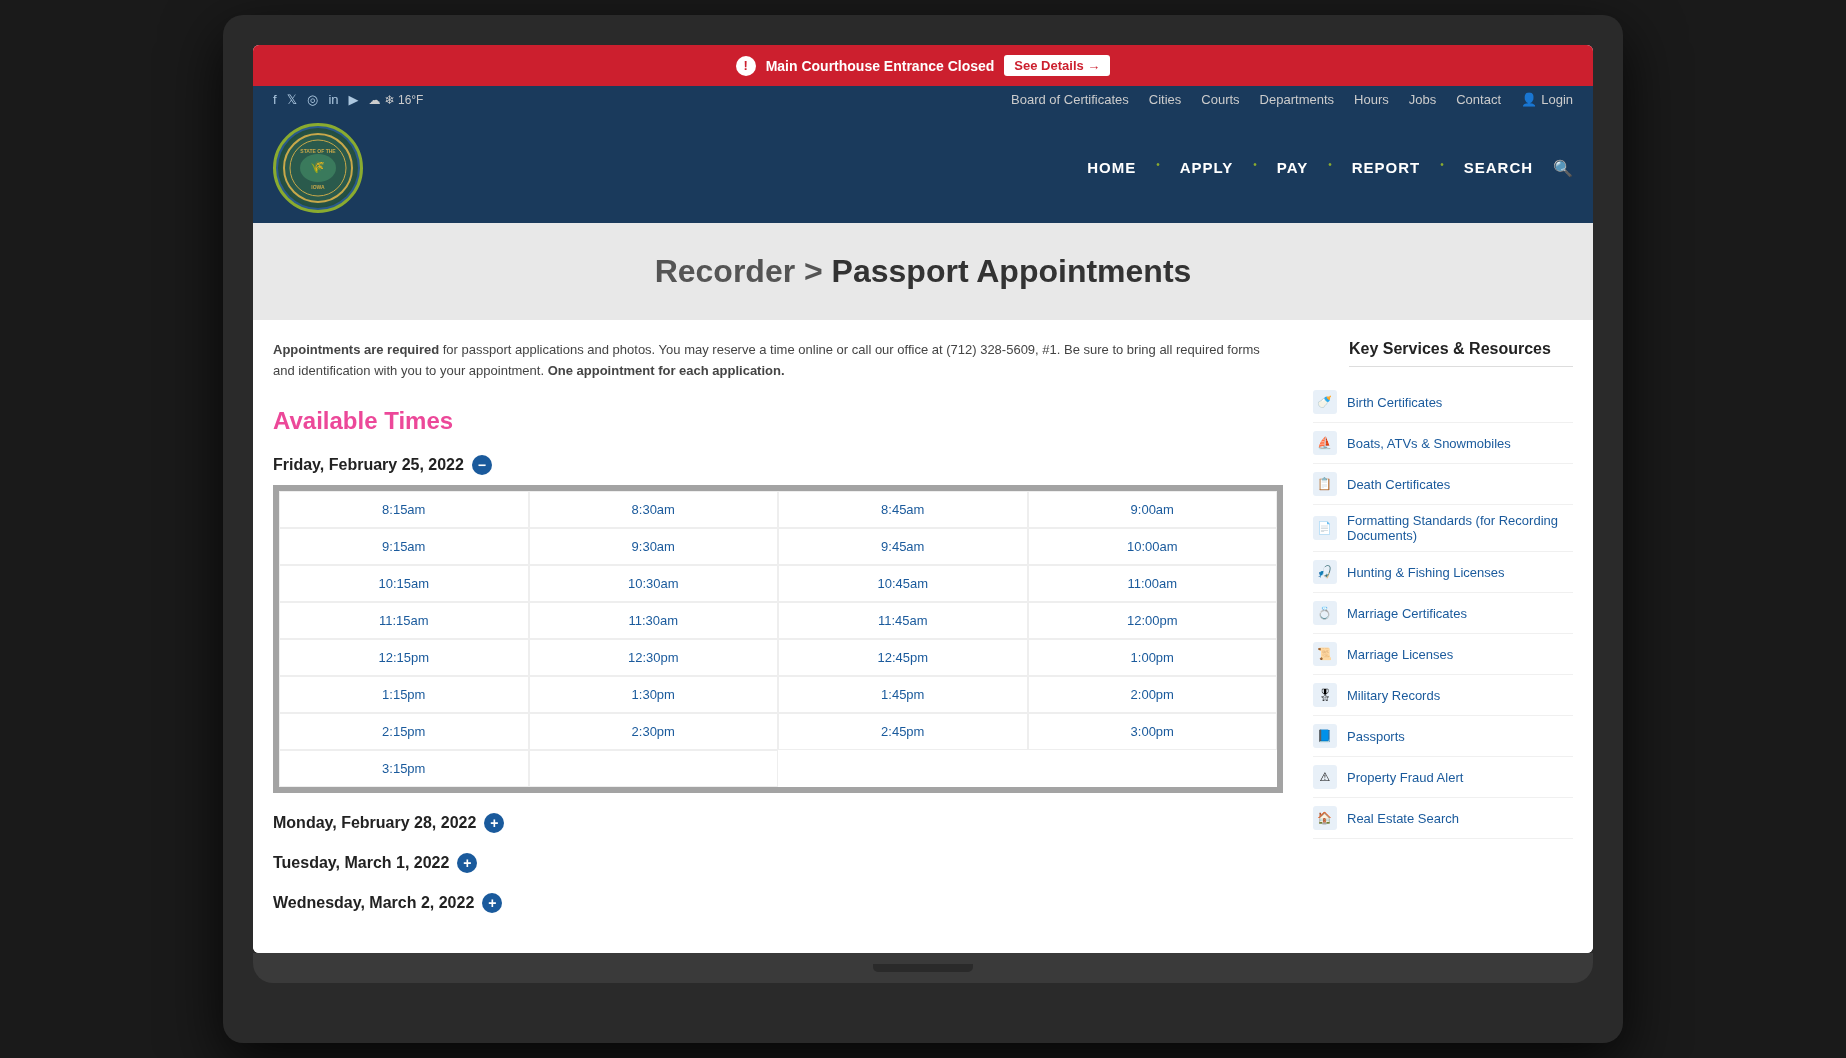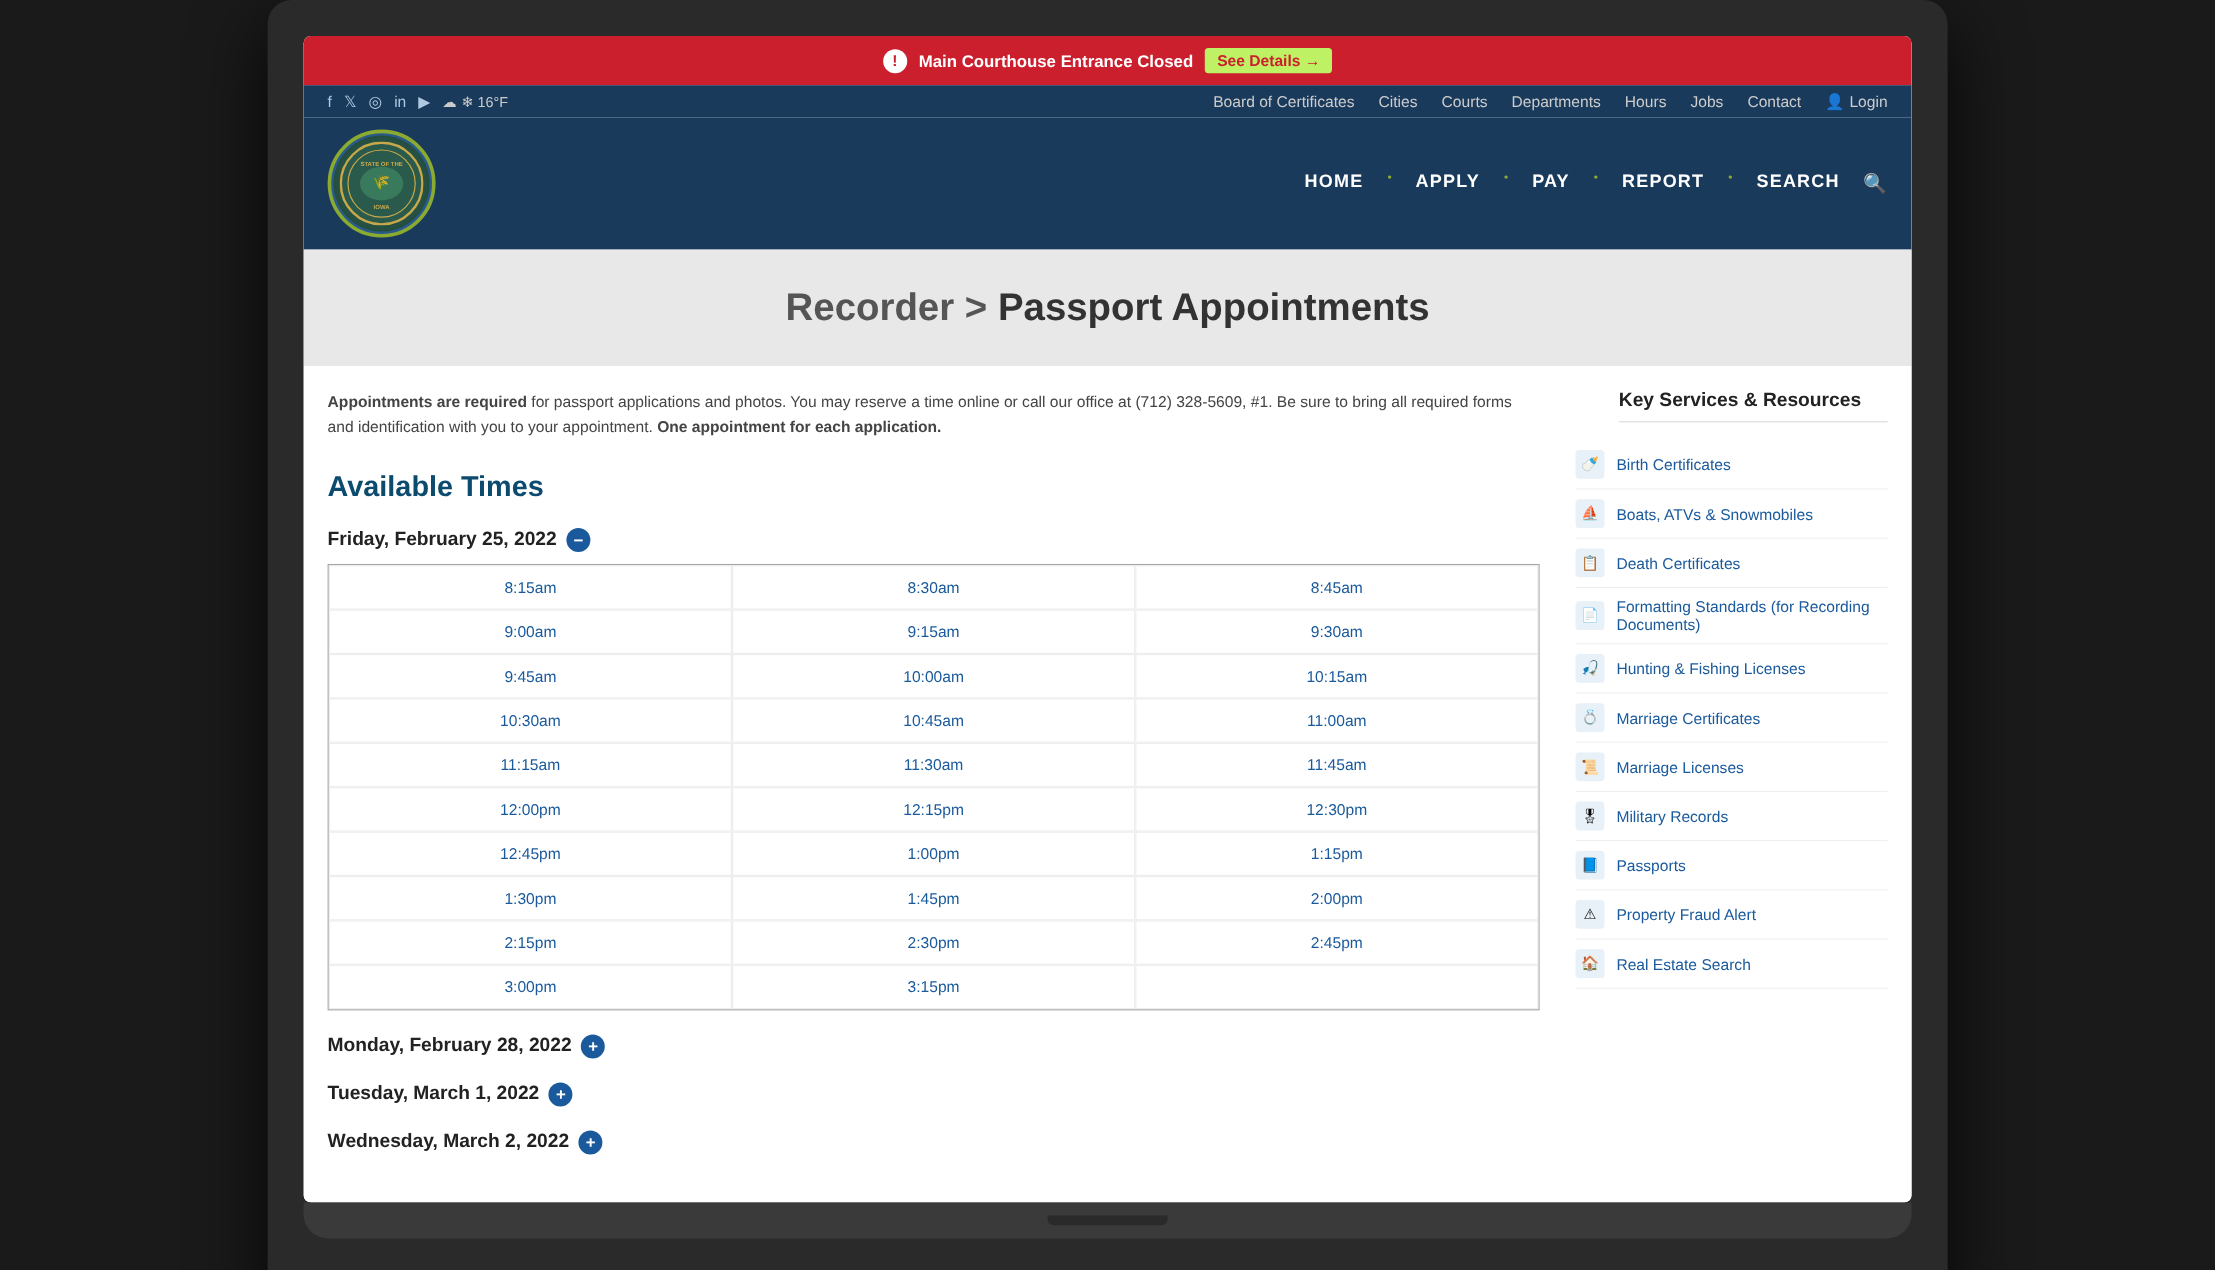--- a/index.html
+++ b/index.html
@@ -40,21 +40,21 @@
       border-radius: 50%;
       width: 20px;
       height: 20px;
       display: inline-flex;
       align-items: center;
       justify-content: center;
       font-weight: bold;
       font-size: 13px;
     }
     .alert-link {
-      background: #bef264;
+      background: #ffffff;
       color: #cc1f2e;
       padding: 3px 10px;
       border-radius: 3px;
       font-size: 13px;
       cursor: pointer;
       display: inline-flex;
       align-items: center;
       gap: 4px;
     }
 
@@ -211,21 +211,21 @@
       line-height: 1.6;
       margin-bottom: 25px;
     }
     .intro-text strong {
       font-weight: bold;
     }
 
     .section-title {
       font-size: 24px;
       font-weight: bold;
-      color: #0c4a6e;
+      color: #ec4899;
       margin-bottom: 20px;
     }
 
     .day-section {
       margin-bottom: 20px;
     }
     .day-header {
       font-size: 16px;
       font-weight: bold;
       color: #222;
@@ -243,22 +243,22 @@
       display: inline-flex;
       align-items: center;
       justify-content: center;
       font-size: 14px;
       font-weight: bold;
       cursor: pointer;
     }
 
     .time-grid {
       display: grid;
-      grid-template-columns: repeat(3, 1fr);
-      border: 1px solid #a3a3a3;
+      grid-template-columns: repeat(4, 1fr);
+      border: 6px solid #a3a3a3;
     }
     .time-cell {
       padding: 10px;
       text-align: center;
       font-size: 13px;
       color: #1a5a9c;
       border: 1px solid #eee;
       cursor: pointer;
     }
     .time-cell.unavailable {

